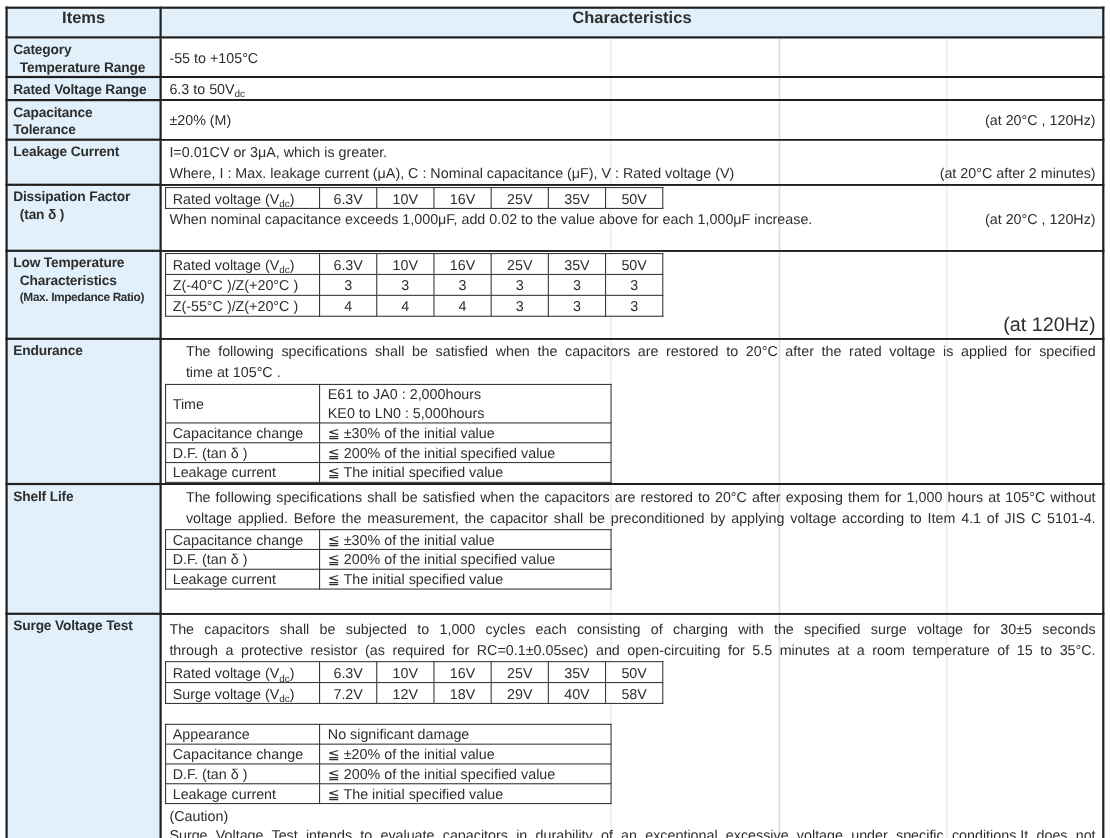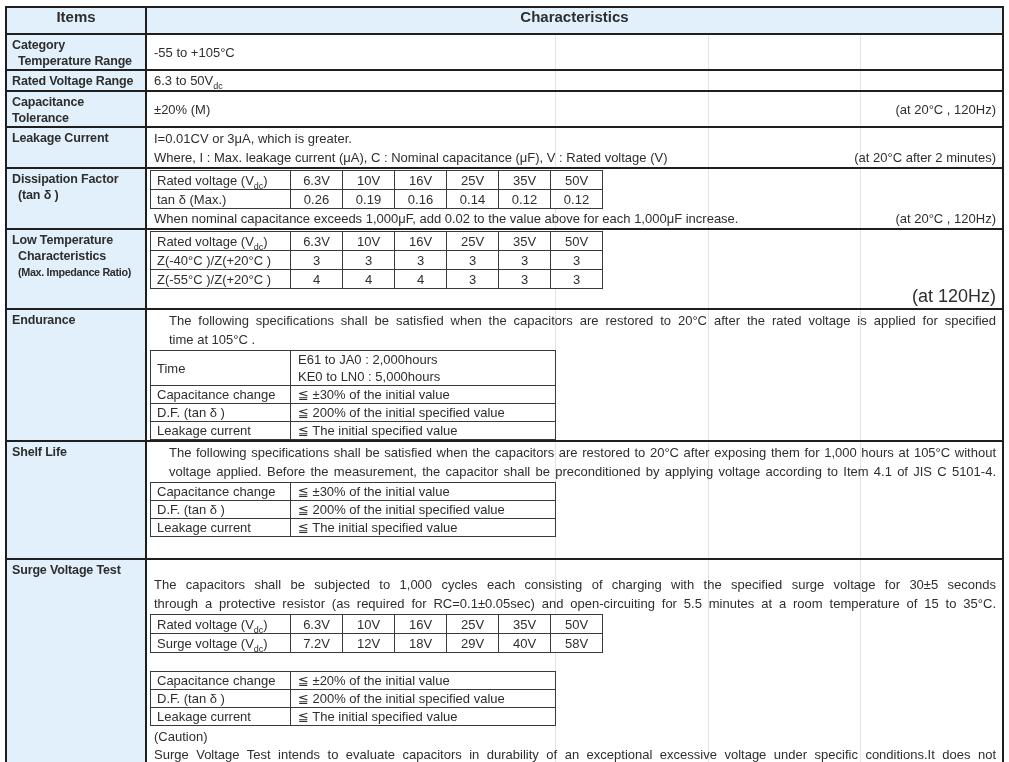--- a/index.html
+++ b/index.html
@@ -151,29 +151,20 @@
         <tbody>
         <tr>
           <td class="lab"><span>Rated voltage (V</span><sub>dc</sub><span>)</span></td>
           <td class="val">6.3V</td>
           <td class="val">10V</td>
           <td class="val">16V</td>
           <td class="val">25V</td>
           <td class="val">35V</td>
           <td class="val">50V</td>
         </tr>
-        <tr>
-          <td class="lab">tan δ (Max.)</td>
-          <td class="val">0.26</td>
-          <td class="val">0.19</td>
-          <td class="val">0.16</td>
-          <td class="val">0.14</td>
-          <td class="val">0.12</td>
-          <td class="val">0.12</td>
-        </tr>
         </tbody>
       </table>
       <div class="txt flexline">
         <span>When nominal capacitance exceeds 1,000μF, add 0.02 to the value above for each 1,000μF increase.</span>
         <span class="rnote">(at 20°C , 120Hz)</span>
       </div>
     </td>
   </tr>
 
   <tr class="r-lt">
@@ -275,21 +266,21 @@
         </tbody>
       </table>
     </td>
   </tr>
 
   <tr class="r-sv">
     <td class="items">
       <div class="ilabel">Surge Voltage Test</div>
     </td>
     <td class="char">
-      <div class="txt stretch" style="padding-top:15px;">The capacitors shall be subjected to 1,000 cycles each consisting of charging with the specified surge voltage for 30±5 seconds</div>
+      <div class="txt stretch" style="padding-top:3px;">The capacitors shall be subjected to 1,000 cycles each consisting of charging with the specified surge voltage for 30±5 seconds</div>
       <div class="txt stretch">through a protective resistor (as required for RC=0.1±0.05sec) and open-circuiting for 5.5 minutes at a room temperature of 15 to 35°C.</div>
       <table class="itbl vtbl">
         <tbody>
         <tr>
           <td class="lab"><span>Rated voltage (V</span><sub>dc</sub><span>)</span></td>
           <td class="val">6.3V</td>
           <td class="val">10V</td>
           <td class="val">16V</td>
           <td class="val">25V</td>
           <td class="val">35V</td>
@@ -303,20 +294,24 @@
           <td class="val">29V</td>
           <td class="val">40V</td>
           <td class="val">58V</td>
         </tr>
         </tbody>
       </table>
       <div class="gap"></div>
       <table class="itbl stbl">
         <tbody>
         <tr>
+          <td class="lab">Appearance</td>
+          <td class="valL">No significant damage</td>
+        </tr>
+        <tr>
           <td class="lab">Capacitance change</td>
           <td class="valL">≦ ±20% of the initial value</td>
         </tr>
         <tr>
           <td class="lab">D.F. (tan δ )</td>
           <td class="valL">≦ 200% of the initial specified value</td>
         </tr>
         <tr>
           <td class="lab">Leakage current</td>
           <td class="valL">≦ The initial specified value</td>

